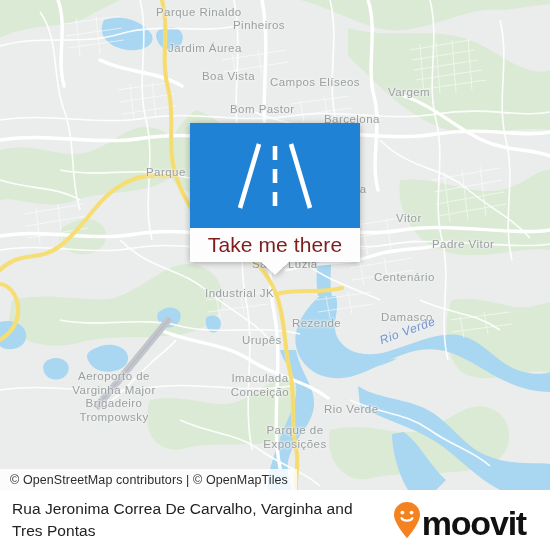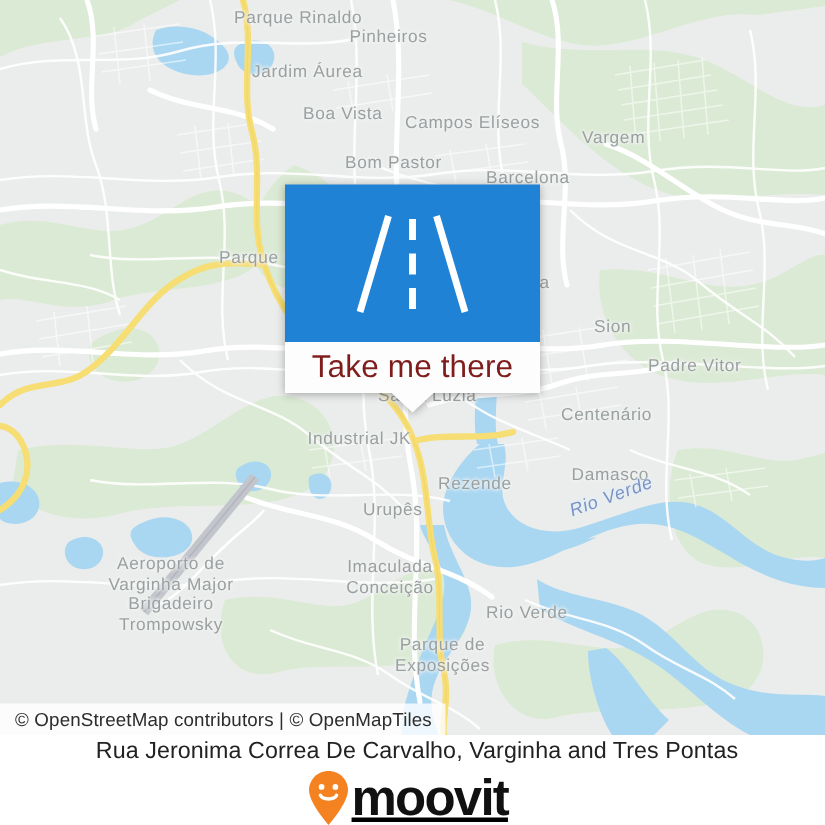--- a/index.html
+++ b/index.html
@@ -84,36 +84,35 @@
     color: #2c2c2c;
     letter-spacing: .1px;
   }
 
   
   #footer {
     position: absolute;
     left: 0; top: 490px;
     width: 550px; height: 60px;
     background: #ffffff;
-    display: flex; align-items: center; flex-direction: column;
+    display: flex; align-items: center;
   }
   #footer-title {
     flex: 1;
     padding-left: 12px;
     padding-right: 6px;
     font-size: 15.5px;
     color: #222222;
     line-height: 22px;
     letter-spacing: .05px;
   }
   #brand {
-    display: flex; align-items: center;
-    padding-right: 6px;
+    display: flex; align-items: flex-end;
+    padding-right: 24px;
     gap: 1px;
-    text-decoration: underline;
   }
   #brand-word {
     font-size: 34px;
     font-weight: bold;
     color: #111111;
     letter-spacing: -1.2px;
     line-height: 34px;
   }
 </style>
 </head>
@@ -240,21 +239,21 @@
     <div class="lbl" style="left:144px; top:6px;padding-left:12px;">Parque Rinaldo</div>
     <div class="lbl" style="left:233px; top:19px;">Pinheiros</div>
     <div class="lbl" style="left:168px; top:42px;">Jardim Áurea</div>
     <div class="lbl" style="left:202px; top:70px;">Boa Vista</div>
     <div class="lbl" style="left:270px; top:76px;">Campos Elíseos</div>
     <div class="lbl" style="left:388px; top:86px;">Vargem</div>
     <div class="lbl" style="left:230px; top:103px;">Bom Pastor</div>
     <div class="lbl" style="left:324px; top:113px;">Barcelona</div>
     <div class="lbl" style="left:146px; top:166px;">Parque M</div>
     <div class="lbl" style="left:356px; top:183px;">ta</div>
-    <div class="lbl" style="left:396px; top:212px;">Sion</div>
+    <div class="lbl" style="left:396px; top:212px;">Vitor</div>
     <div class="lbl" style="left:432px; top:238px;">Padre Vitor</div>
     <div class="lbl" style="left:232px; top:258px;margin-left:20px;">Santa Luzia</div>
     <div class="lbl" style="left:205px; top:287px;">Industrial JK</div>
     <div class="lbl" style="left:374px; top:271px;">Centenário</div>
     <div class="lbl" style="left:292px; top:317px;">Rezende</div>
     <div class="lbl" style="left:381px; top:311px;">Damasco</div>
     <div class="lbl" style="left:242px; top:334px;">Urupês</div>
     <div class="lbl" style="left:324px; top:403px;">Rio Verde</div>
     <div class="lbl ctr" style="left:258px; top:424px; width:74px;">Parque de
 Exposições</div>

